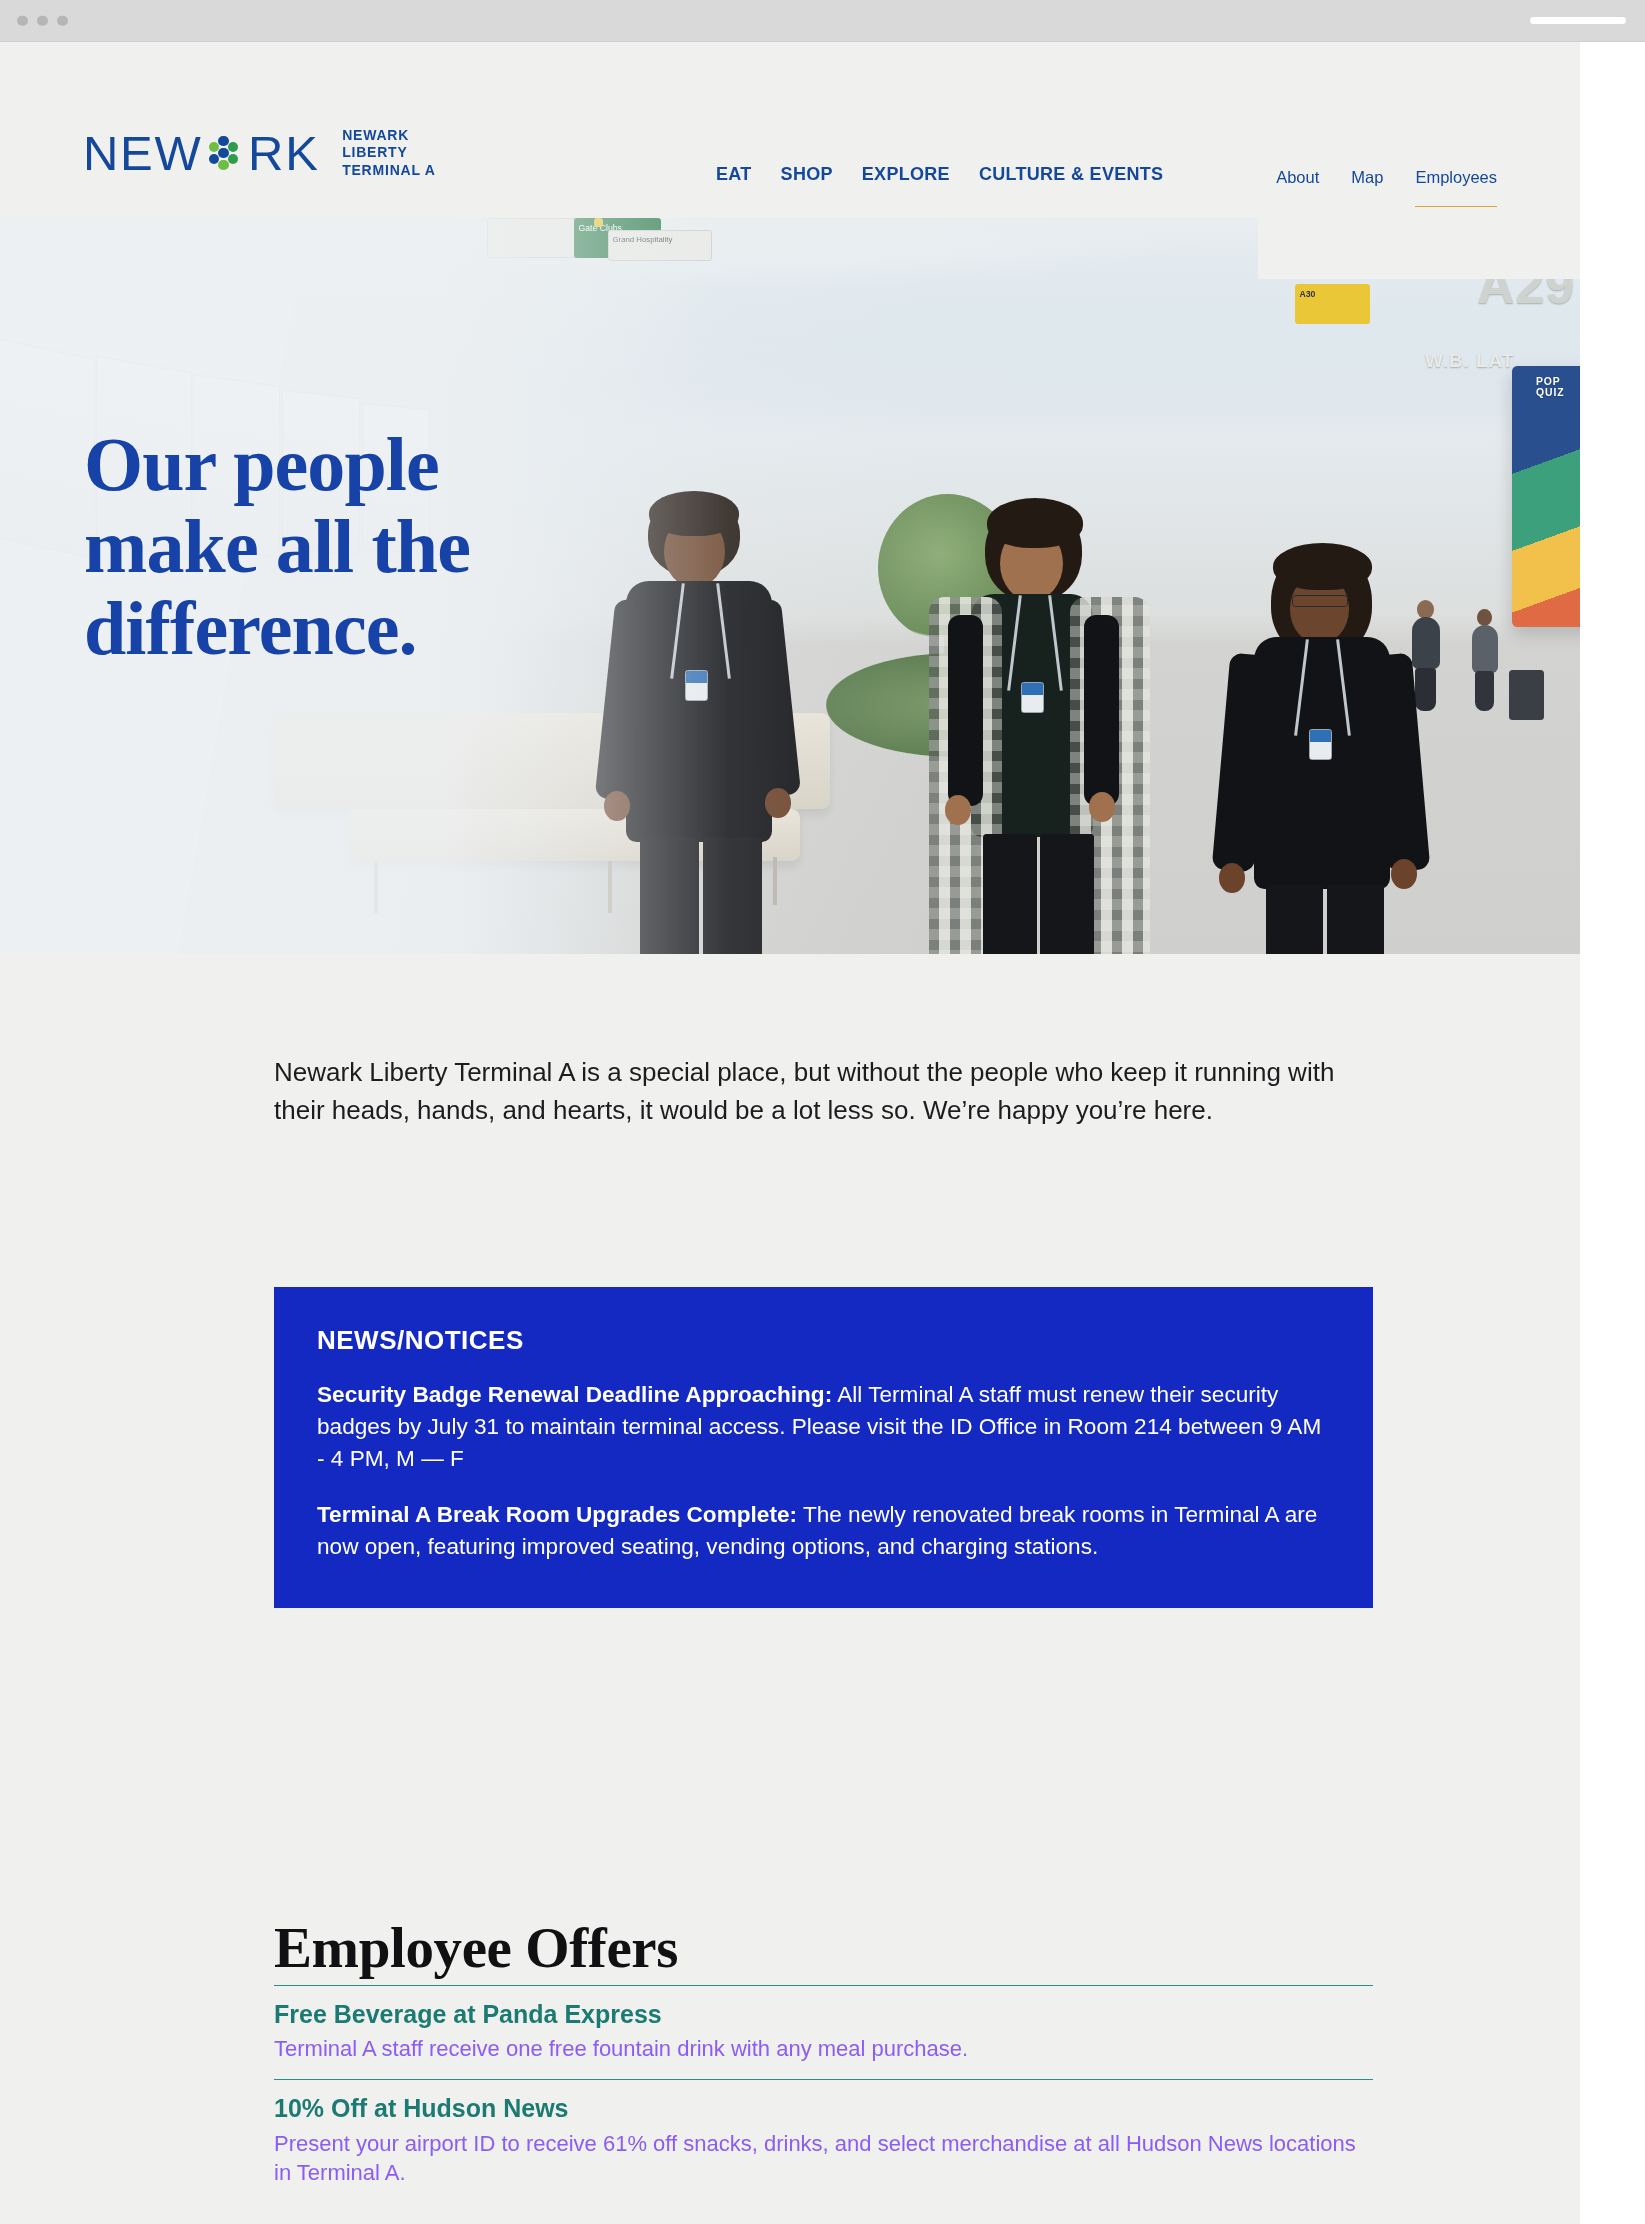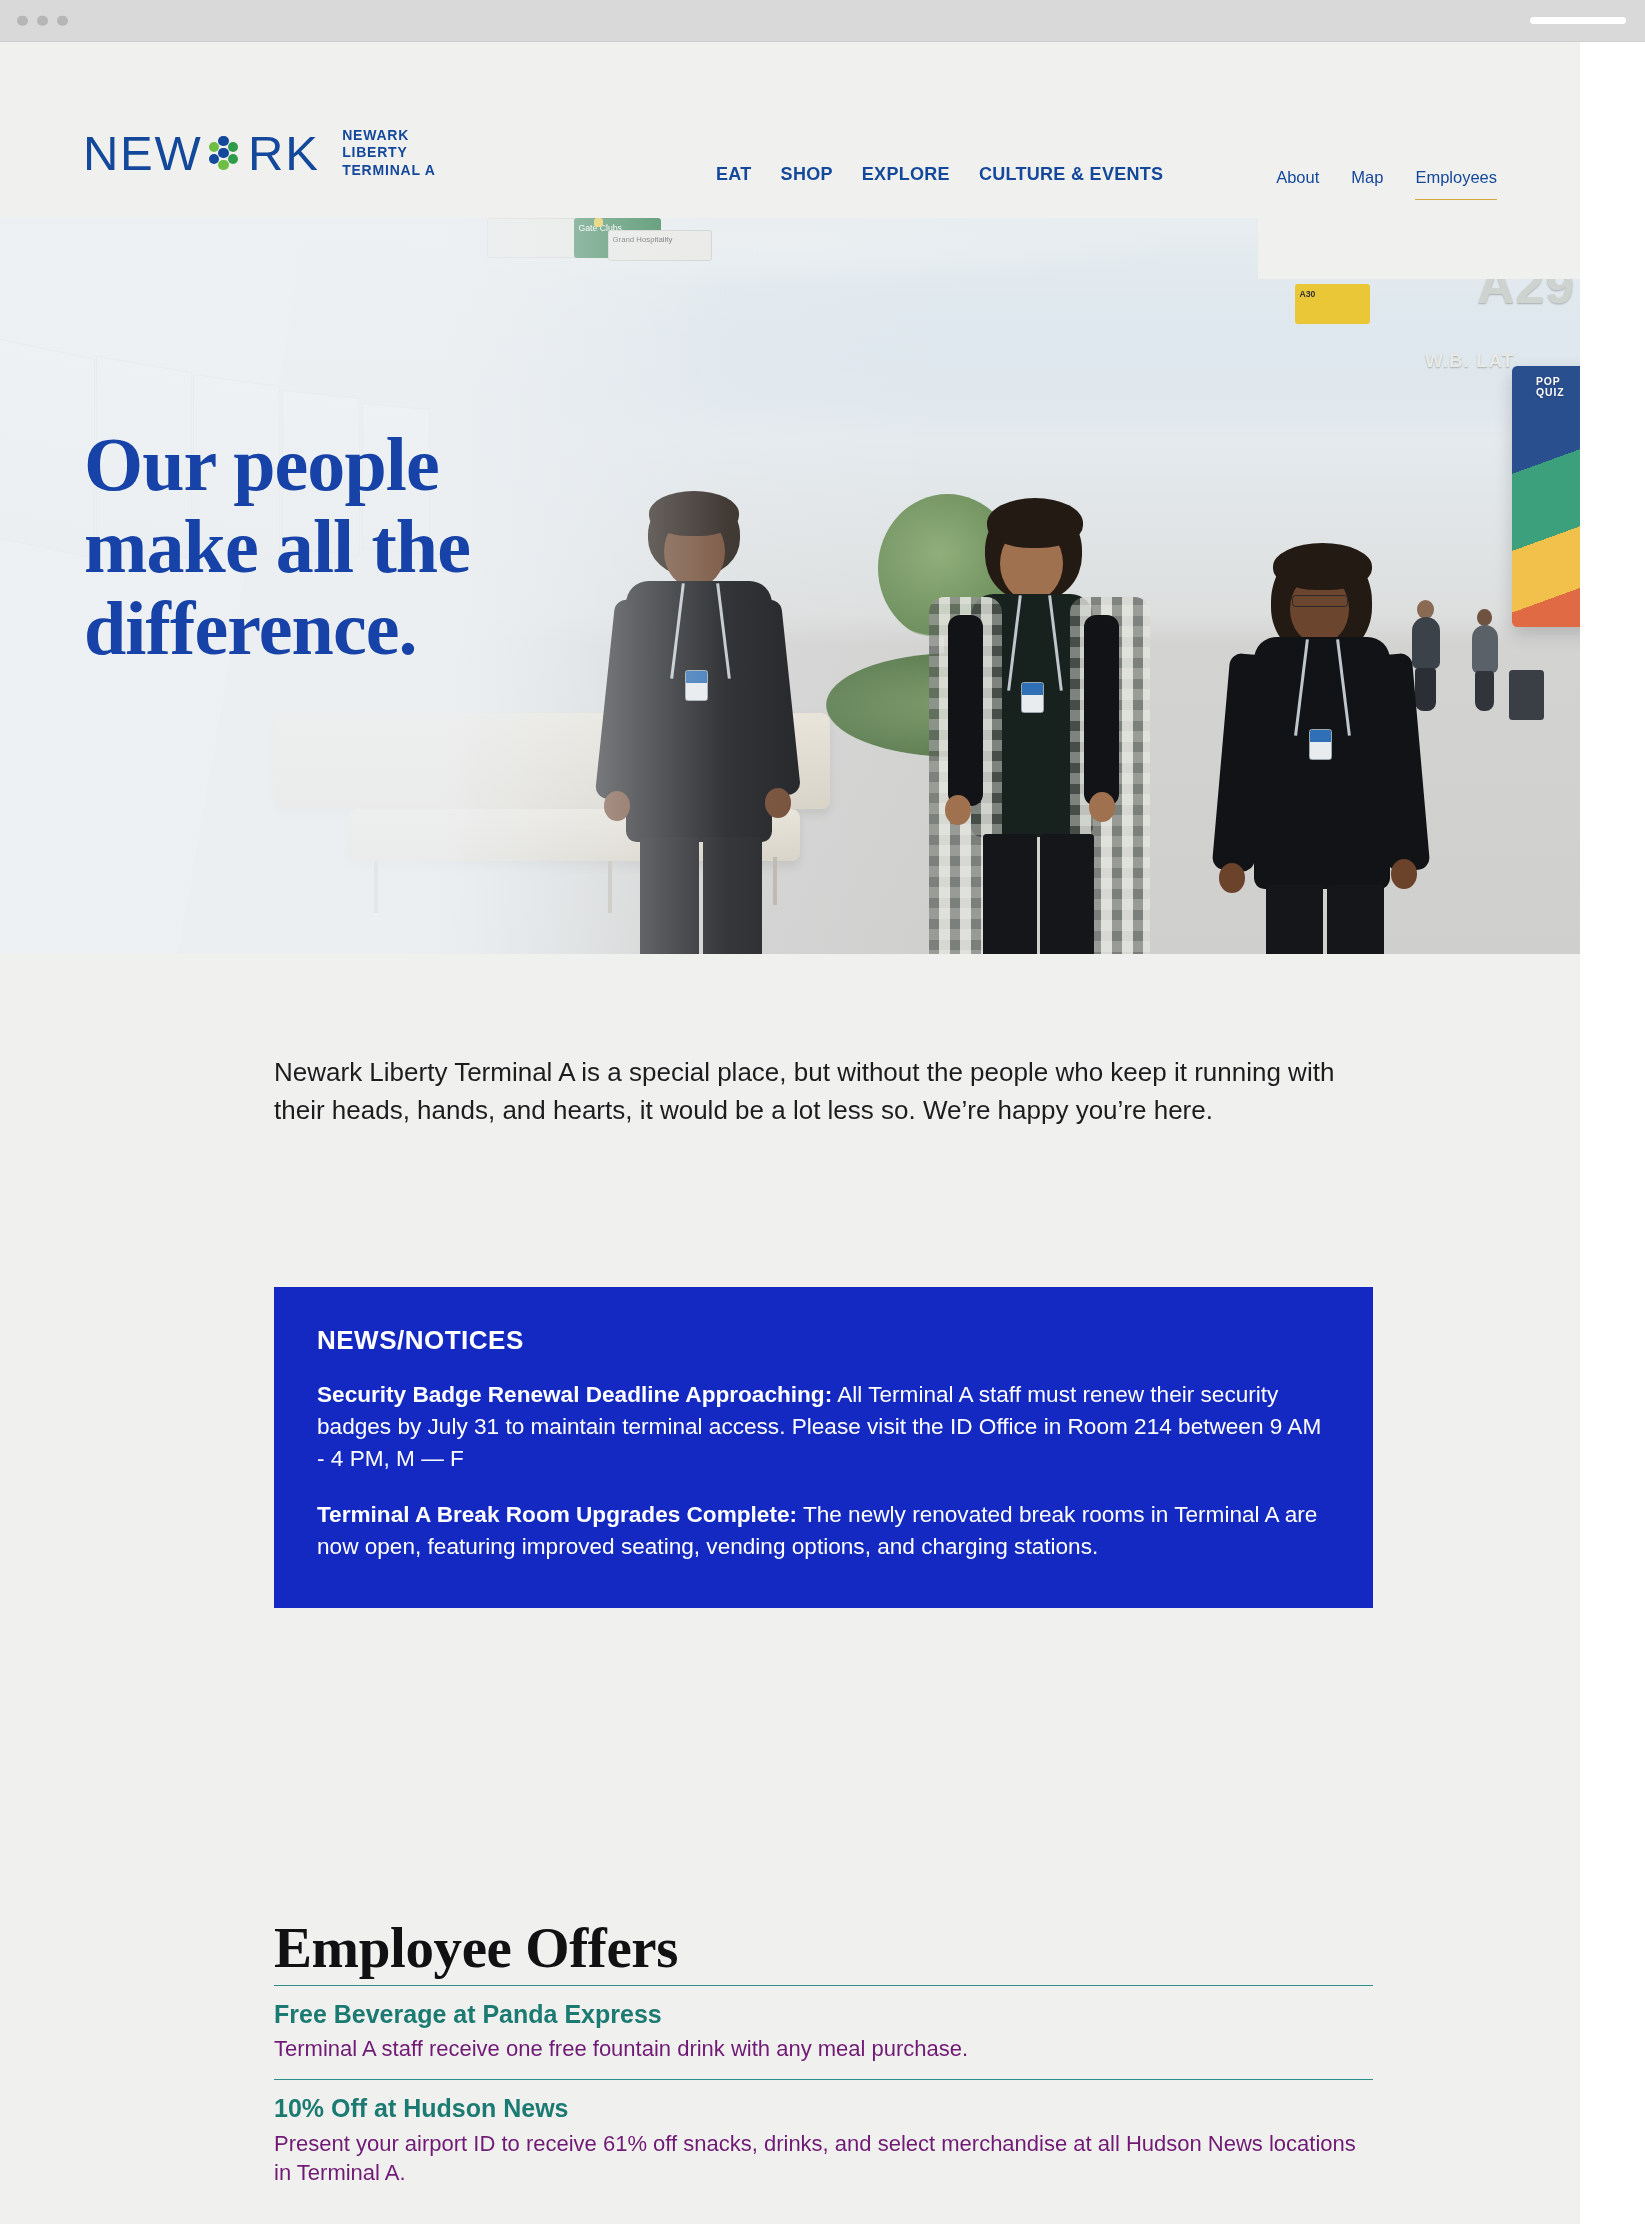--- a/index.html
+++ b/index.html
@@ -108,21 +108,21 @@
     right: 83px; top: 126px;
     display: flex;
     gap: 32px;
     font-size: 16.5px;
     color: #14489b;
     align-items: baseline;
   }
   .util-nav span { cursor: pointer; white-space: nowrap; }
   .util-nav .active {
     border-bottom: 1.7px solid #d6a83c;
-    padding-bottom: 12px;
+    padding-bottom: 19px;
   }
 
   
   .hero {
     position: relative;
     height: 736px;
     overflow: hidden;
     background: #cfd6dc;
   }
   .hero-photo {
@@ -310,21 +310,21 @@
   }
   .offer-title {
     font-size: 25px;
     font-weight: 700;
     color: #1b7a72;
     margin-bottom: 5.2px;
   }
   .offer-desc {
     font-size: 22px;
     line-height: 1.35;
-    color: #701a75;
+    color: #8b5cf6;
   }
 </style>
 </head>
 <body>
 
 <div class="browser-chrome">
   <div class="traffic-lights">
     <span class="dot"></span>
     <span class="dot"></span>
     <span class="dot"></span>

